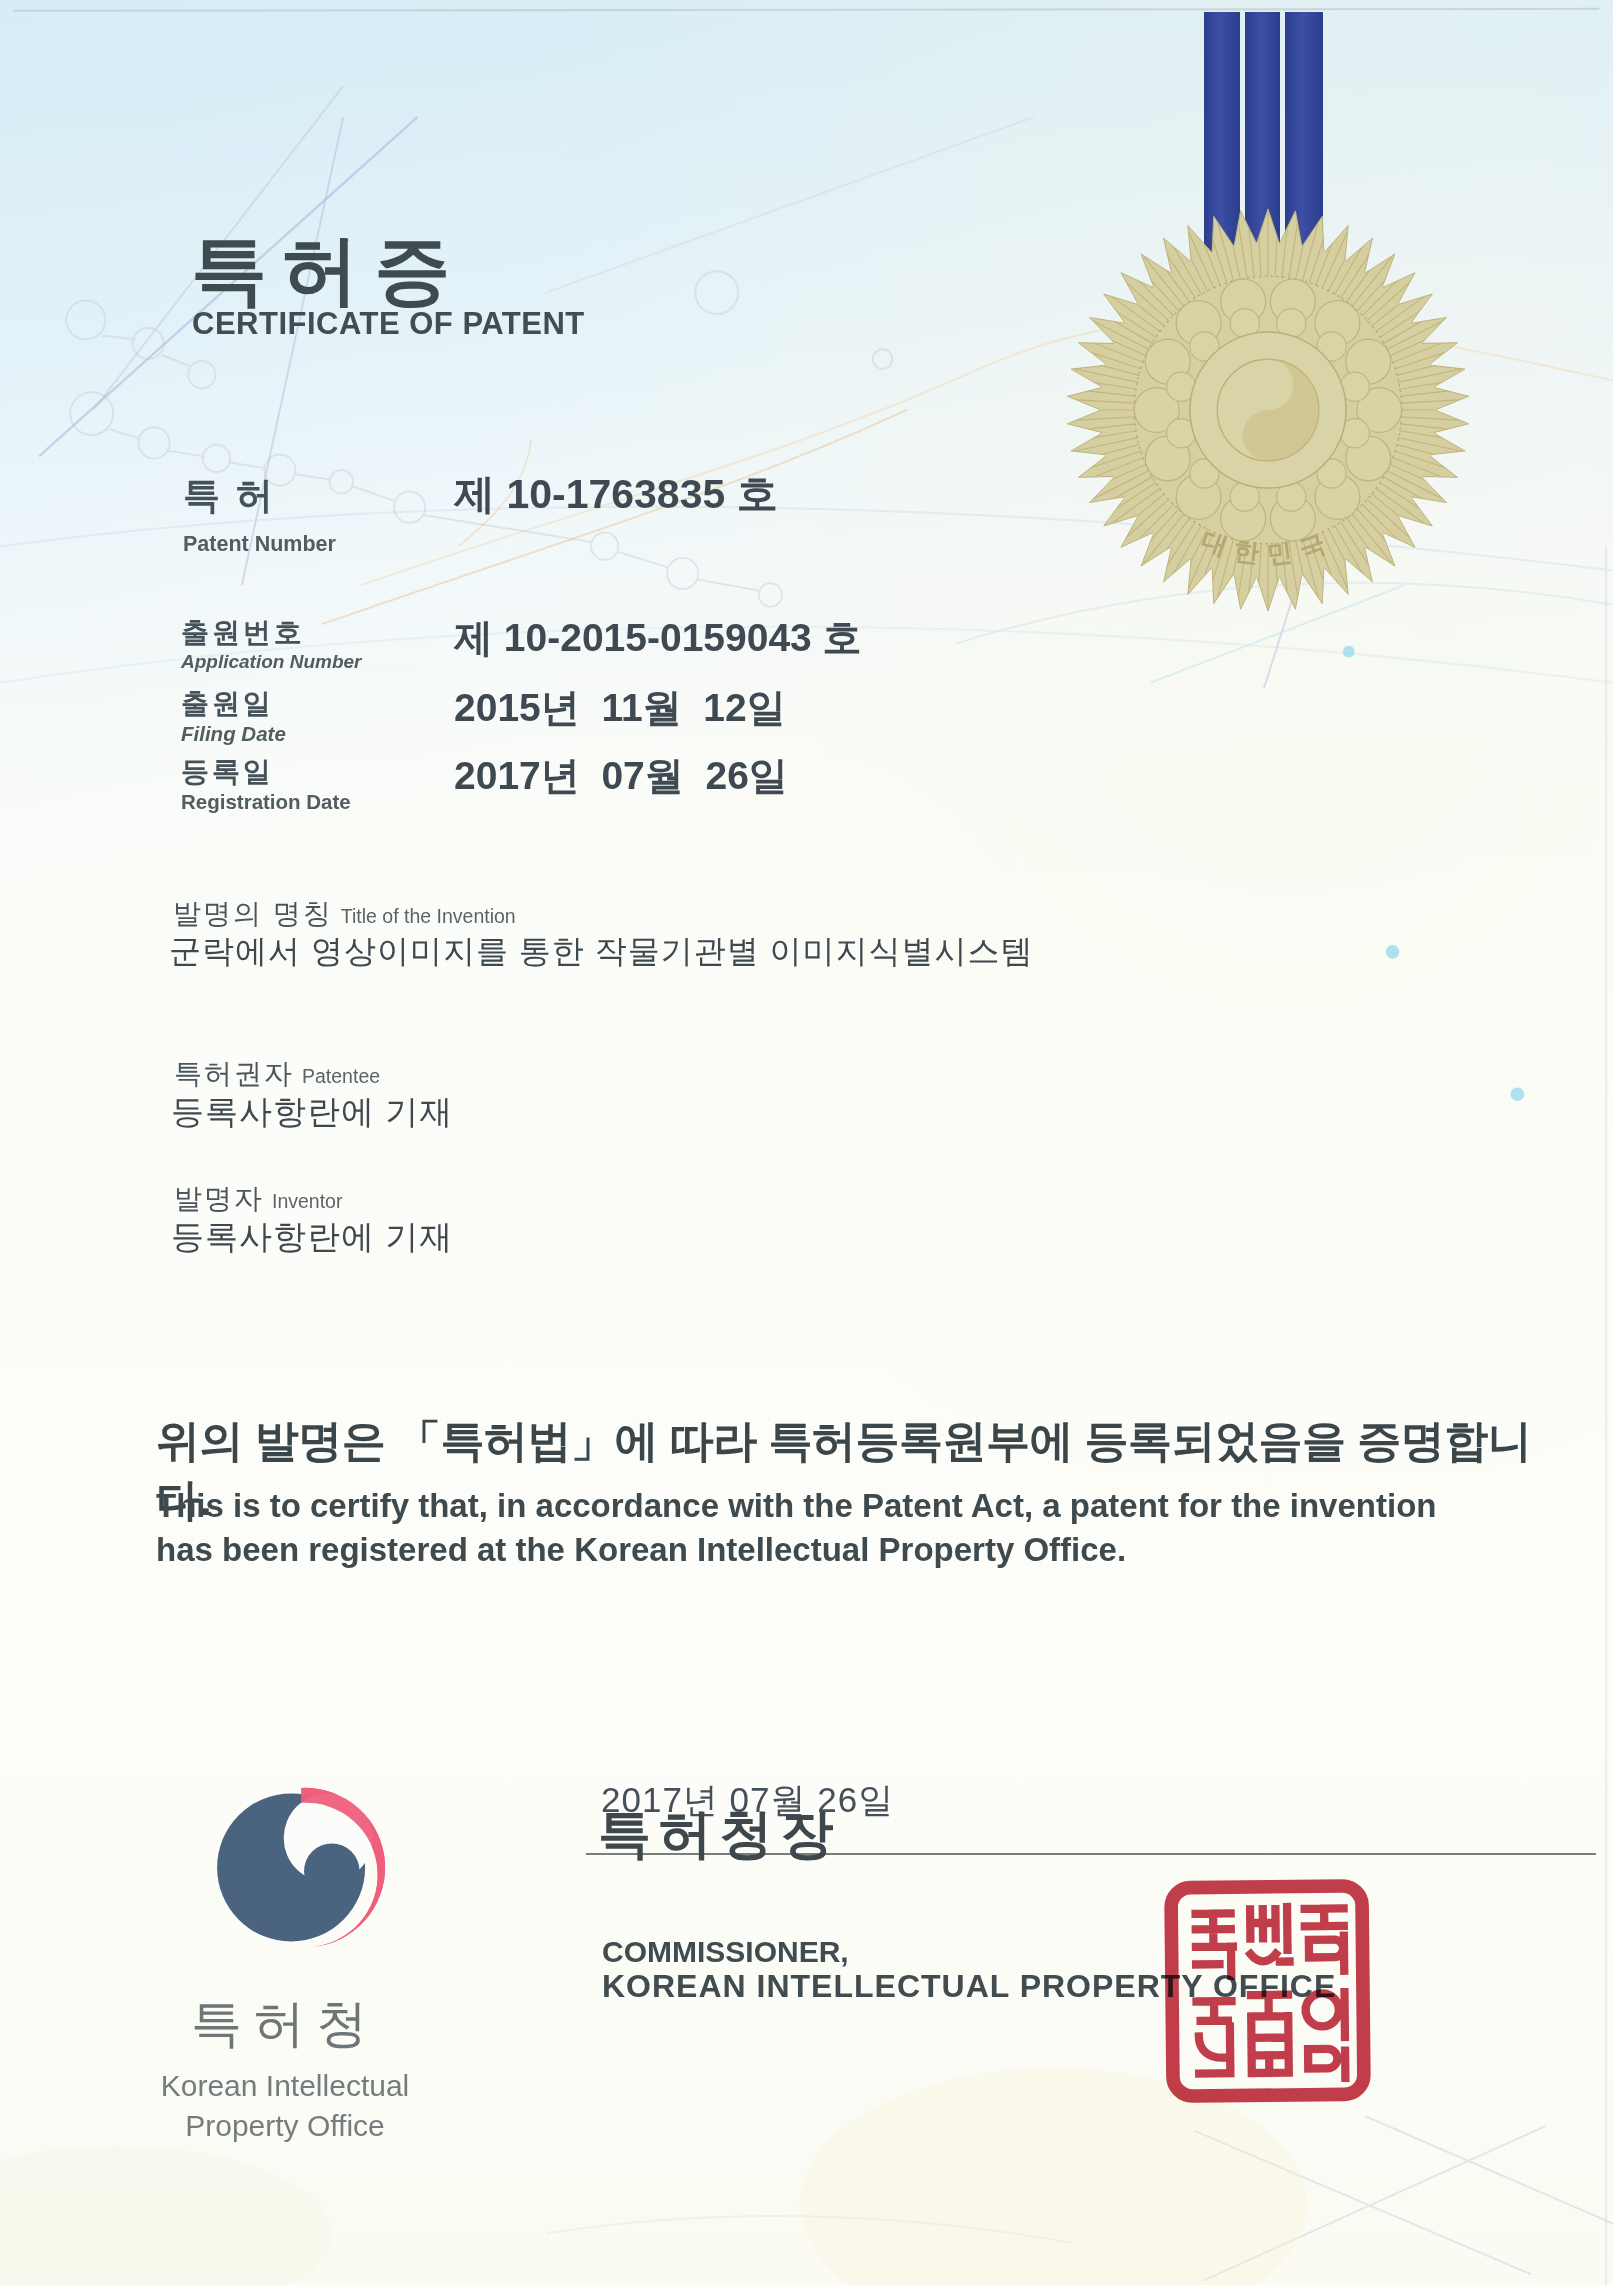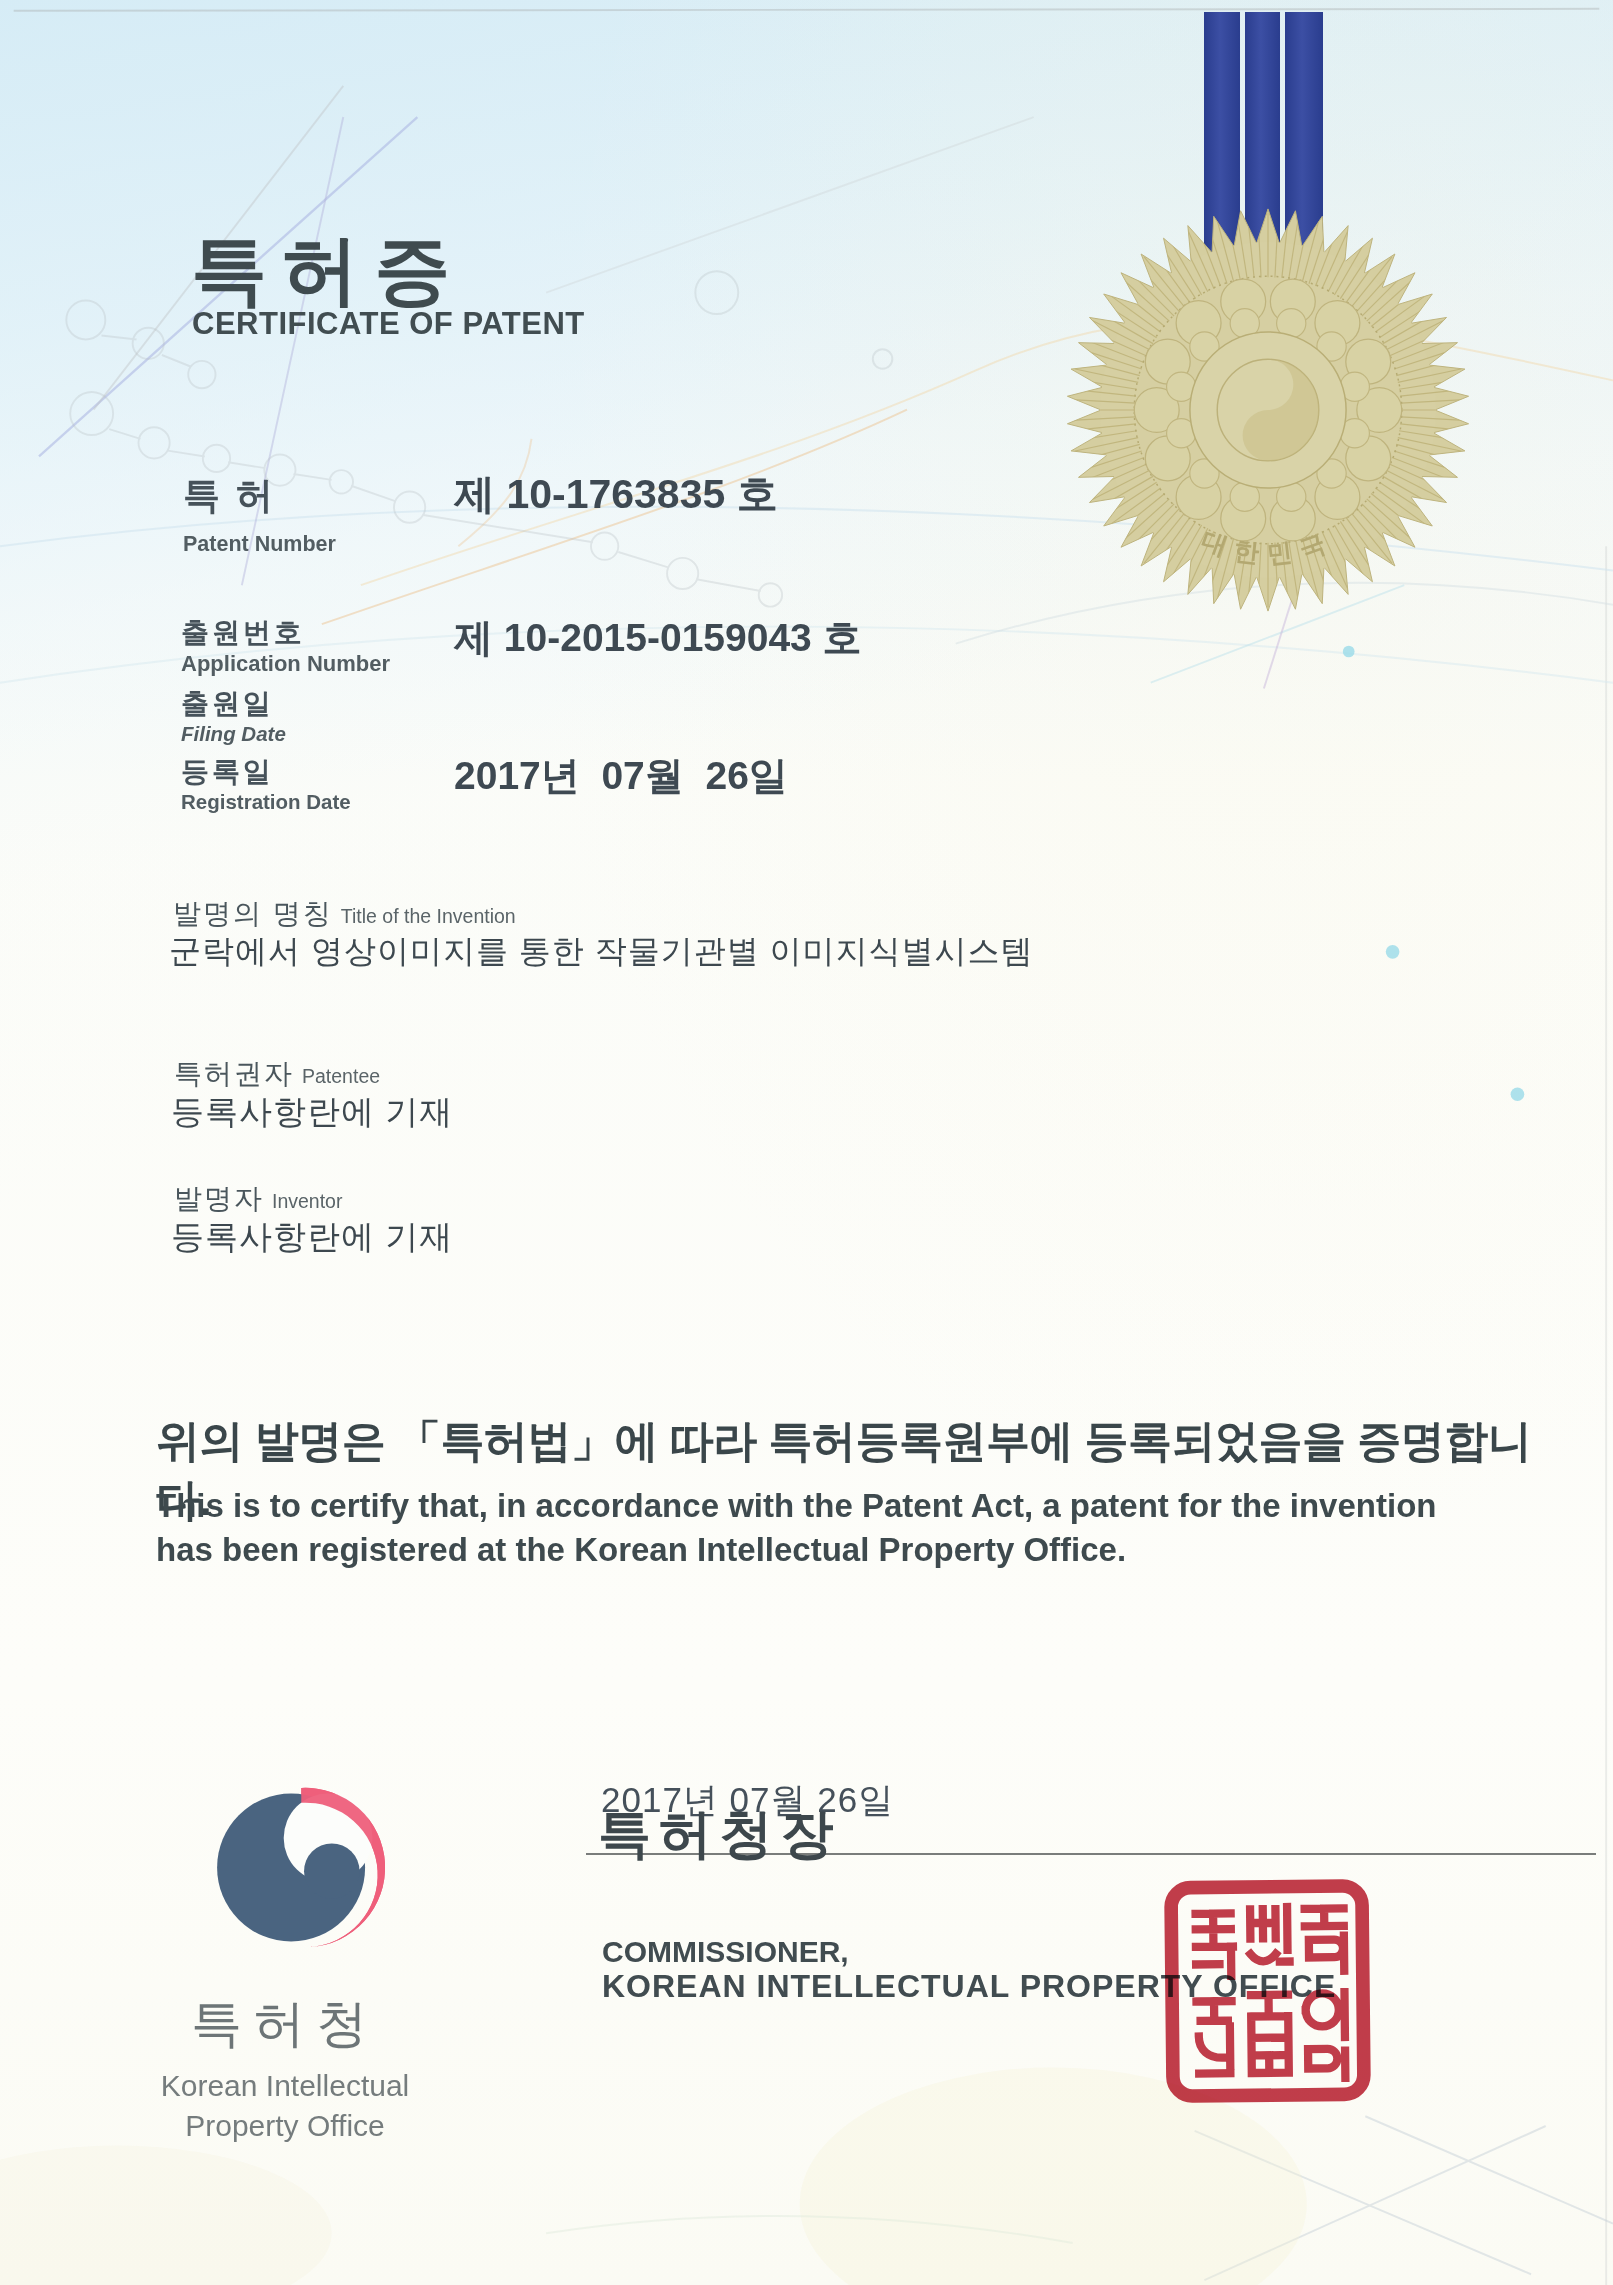--- a/index.html
+++ b/index.html
@@ -16,21 +16,21 @@
   .decor{position:absolute;left:0;top:0;z-index:0;}
   .title-ko{left:191px;top:220px;font-size:76px;font-weight:700;letter-spacing:15.6px;color:#3f4b4f;z-index:2;}
   .title-en{left:192px;top:306px;font-size:31px;font-weight:700;letter-spacing:0.5px;color:#414d51;z-index:2;}
   .lab-ko{font-weight:700;color:#46525a;letter-spacing:2.9px;}
   .lab-en{font-weight:700;color:#525d62;}
   .val{font-weight:700;color:#3e4952;white-space:pre;}
   .row-lab1{left:183px;top:471px;font-size:37px;}
   .row-en1{left:183px;top:532px;font-size:21.5px;}
   .row-val1{left:454px;top:467px;font-size:41px;}
   .row-lab2{left:181px;top:614px;font-size:28px;}
-  .row-en2{left:181px;top:651px;font-size:22px;}
+  .row-en2{left:181px;top:651px;font-size:19px;font-style:italic;}
   .row-val2{left:454px;top:611px;font-size:39px;}
   .row-lab3{left:181px;top:685px;font-size:28px;}
   .row-en3{left:181px;top:722px;font-size:20.5px;font-style:italic;}
   .row-val3{left:454px;top:681px;font-size:39px;}
   .row-lab4{left:181px;top:753px;font-size:28px;}
   .row-en4{left:181px;top:790px;font-size:20.5px;}
   .row-val4{left:454px;top:749px;font-size:39px;}
   .inline-lab{display:flex;align-items:baseline;gap:8px;z-index:2;}
   .inline-lab .k{font-size:28px;color:#4a565c;letter-spacing:2px;}
   .inline-lab .e{font-size:19.5px;color:#5a6468;}
@@ -290,20 +290,21 @@
   <div class="abs lab-ko row-lab1">특 허</div>
   <div class="abs lab-en row-en1">Patent Number</div>
   <div class="abs val row-val1">제 10-1763835 호</div>
 
   <div class="abs lab-ko row-lab2">출원번호</div>
   <div class="abs lab-en row-en2">Application Number</div>
   <div class="abs val row-val2">제 10-2015-0159043 호</div>
 
   <div class="abs lab-ko row-lab3">출원일</div>
   <div class="abs lab-en row-en3">Filing Date</div>
+  <div class="abs val row-val3">2015년  11월  12일</div>
 
   <div class="abs lab-ko row-lab4">등록일</div>
   <div class="abs lab-en row-en4">Registration Date</div>
   <div class="abs val row-val4">2017년  07월  26일</div>
 
   <div class="abs inline-lab" style="left:173px;top:895px;">
     <span class="k">발명의 명칭</span>
     <span class="e">Title of the Invention</span>
   </div>
   <div class="abs big-val" style="left:169px;top:930px;">군락에서 영상이미지를 통한 작물기관별 이미지식별시스템</div>

